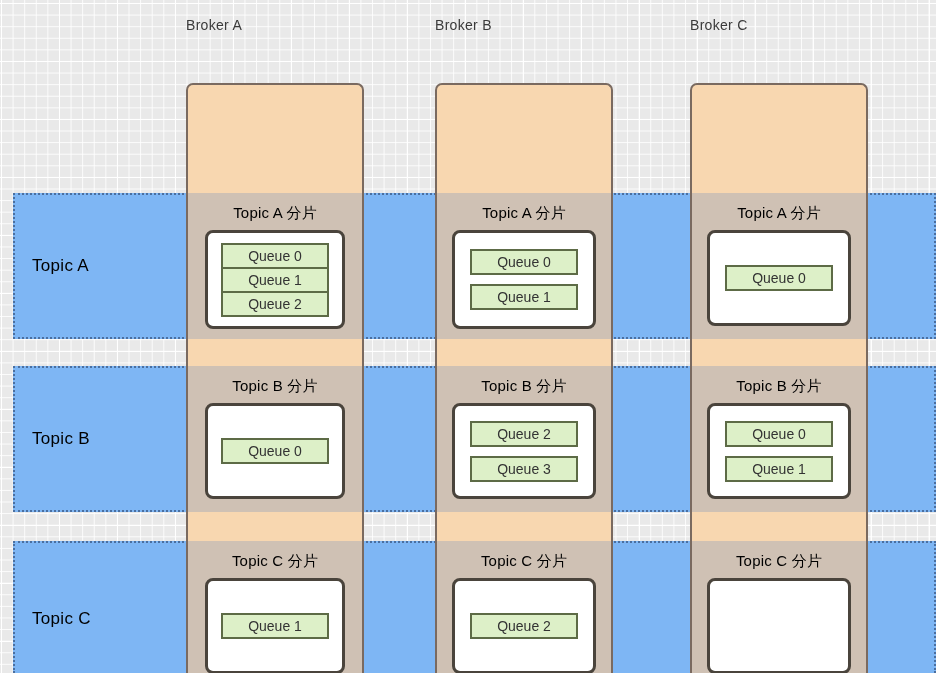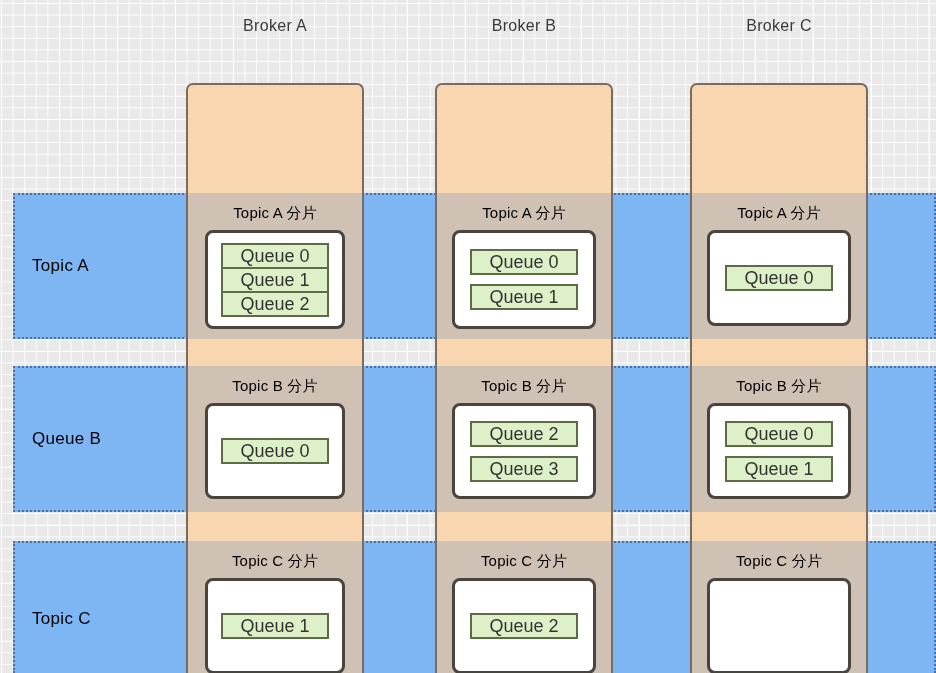--- a/index.html
+++ b/index.html
@@ -57,23 +57,23 @@
     background: #f8d7b0;
     border: 2px solid #7a6a60;
     border-bottom: none;
     border-radius: 7px 7px 0 0;
     box-sizing: border-box;
     z-index: 3;
   }
   .broker-header {
     position: absolute;
     top: 17px;
-    font-size: 16px;
+    font-size: 14px;
     color: #3a3a3a;
-    text-align: center;
+    text-align: left;
     letter-spacing: 0.3px;
     z-index: 6;
     white-space: nowrap;
   }
 
   
   .shard {
     position: absolute;
     background: #cfc1b4;
     border-left: 2px solid #7a6a60;
@@ -110,42 +110,42 @@
     display: flex;
     flex-direction: column;
     align-items: center;
   }
   .queue-stack.gapped > .queue + .queue { margin-top: 9px; }
   .queue-stack.tight  > .queue + .queue { margin-top: -2px; }
 
   .queue {
     background: #ddf0c8;
     border: 2px solid #5d6b46;
-    font-size: 18px;
+    font-size: 14px;
     color: #333333;
     text-align: center;
     box-sizing: border-box;
     line-height: 1;
     display: flex;
     align-items: center;
     justify-content: center;
     white-space: nowrap;
   }
   .queue.wide   { width: 108px; height: 26px; }
 </style>
 </head>
 <body>
 
 <div id="canvas">
 
   <div class="topic-band" style="top:193px; height:146px;">
     <span class="topic-band-label">Topic A</span>
   </div>
   <div class="topic-band" style="top:366px; height:146px;">
-    <span class="topic-band-label">Queue B</span>
+    <span class="topic-band-label">Topic B</span>
   </div>
   <div class="topic-band" style="top:541px; height:132px; border-bottom:none;">
     <span class="topic-band-label" style="top:76px;">Topic C</span>
   </div>
 
   <div class="broker-header" style="left:186px; width:178px;">Broker A</div>
   <div class="broker-header" style="left:690px; width:178px;">Broker C</div>
   <div class="broker-header" style="left:435px; width:178px;">Broker B</div>
 
   <div class="broker-col" style="left:186px; width:178px; height:590px;"></div>

